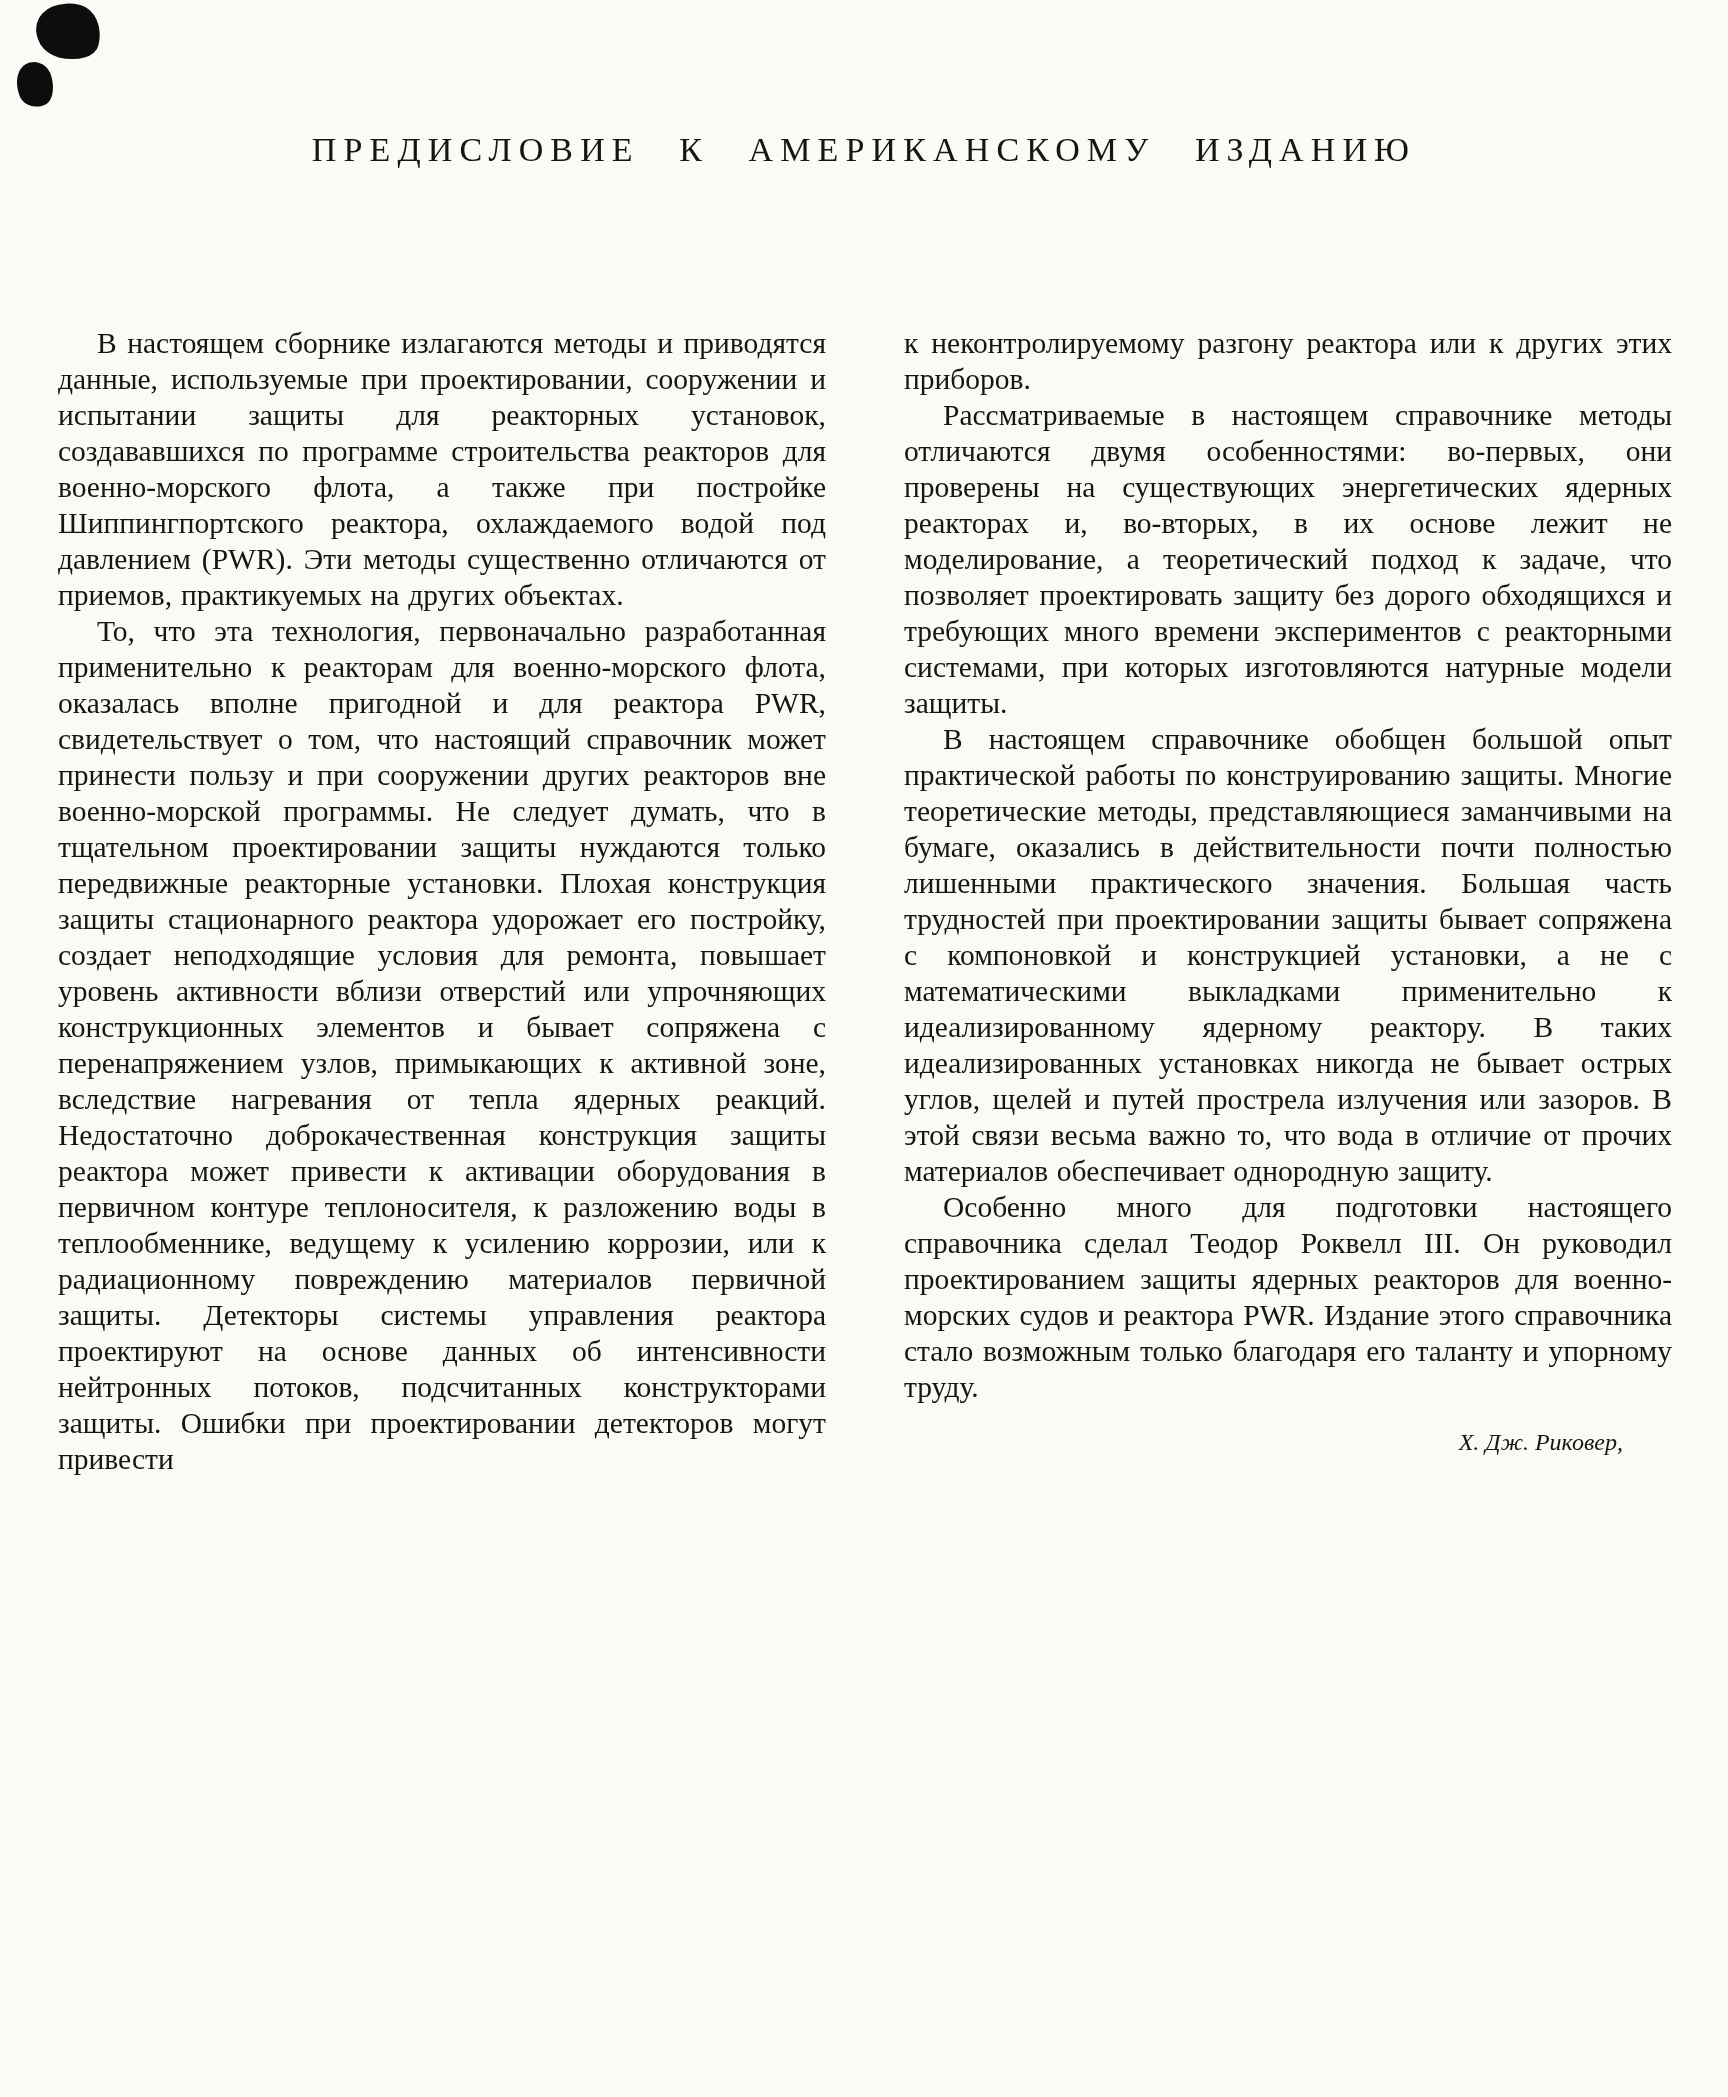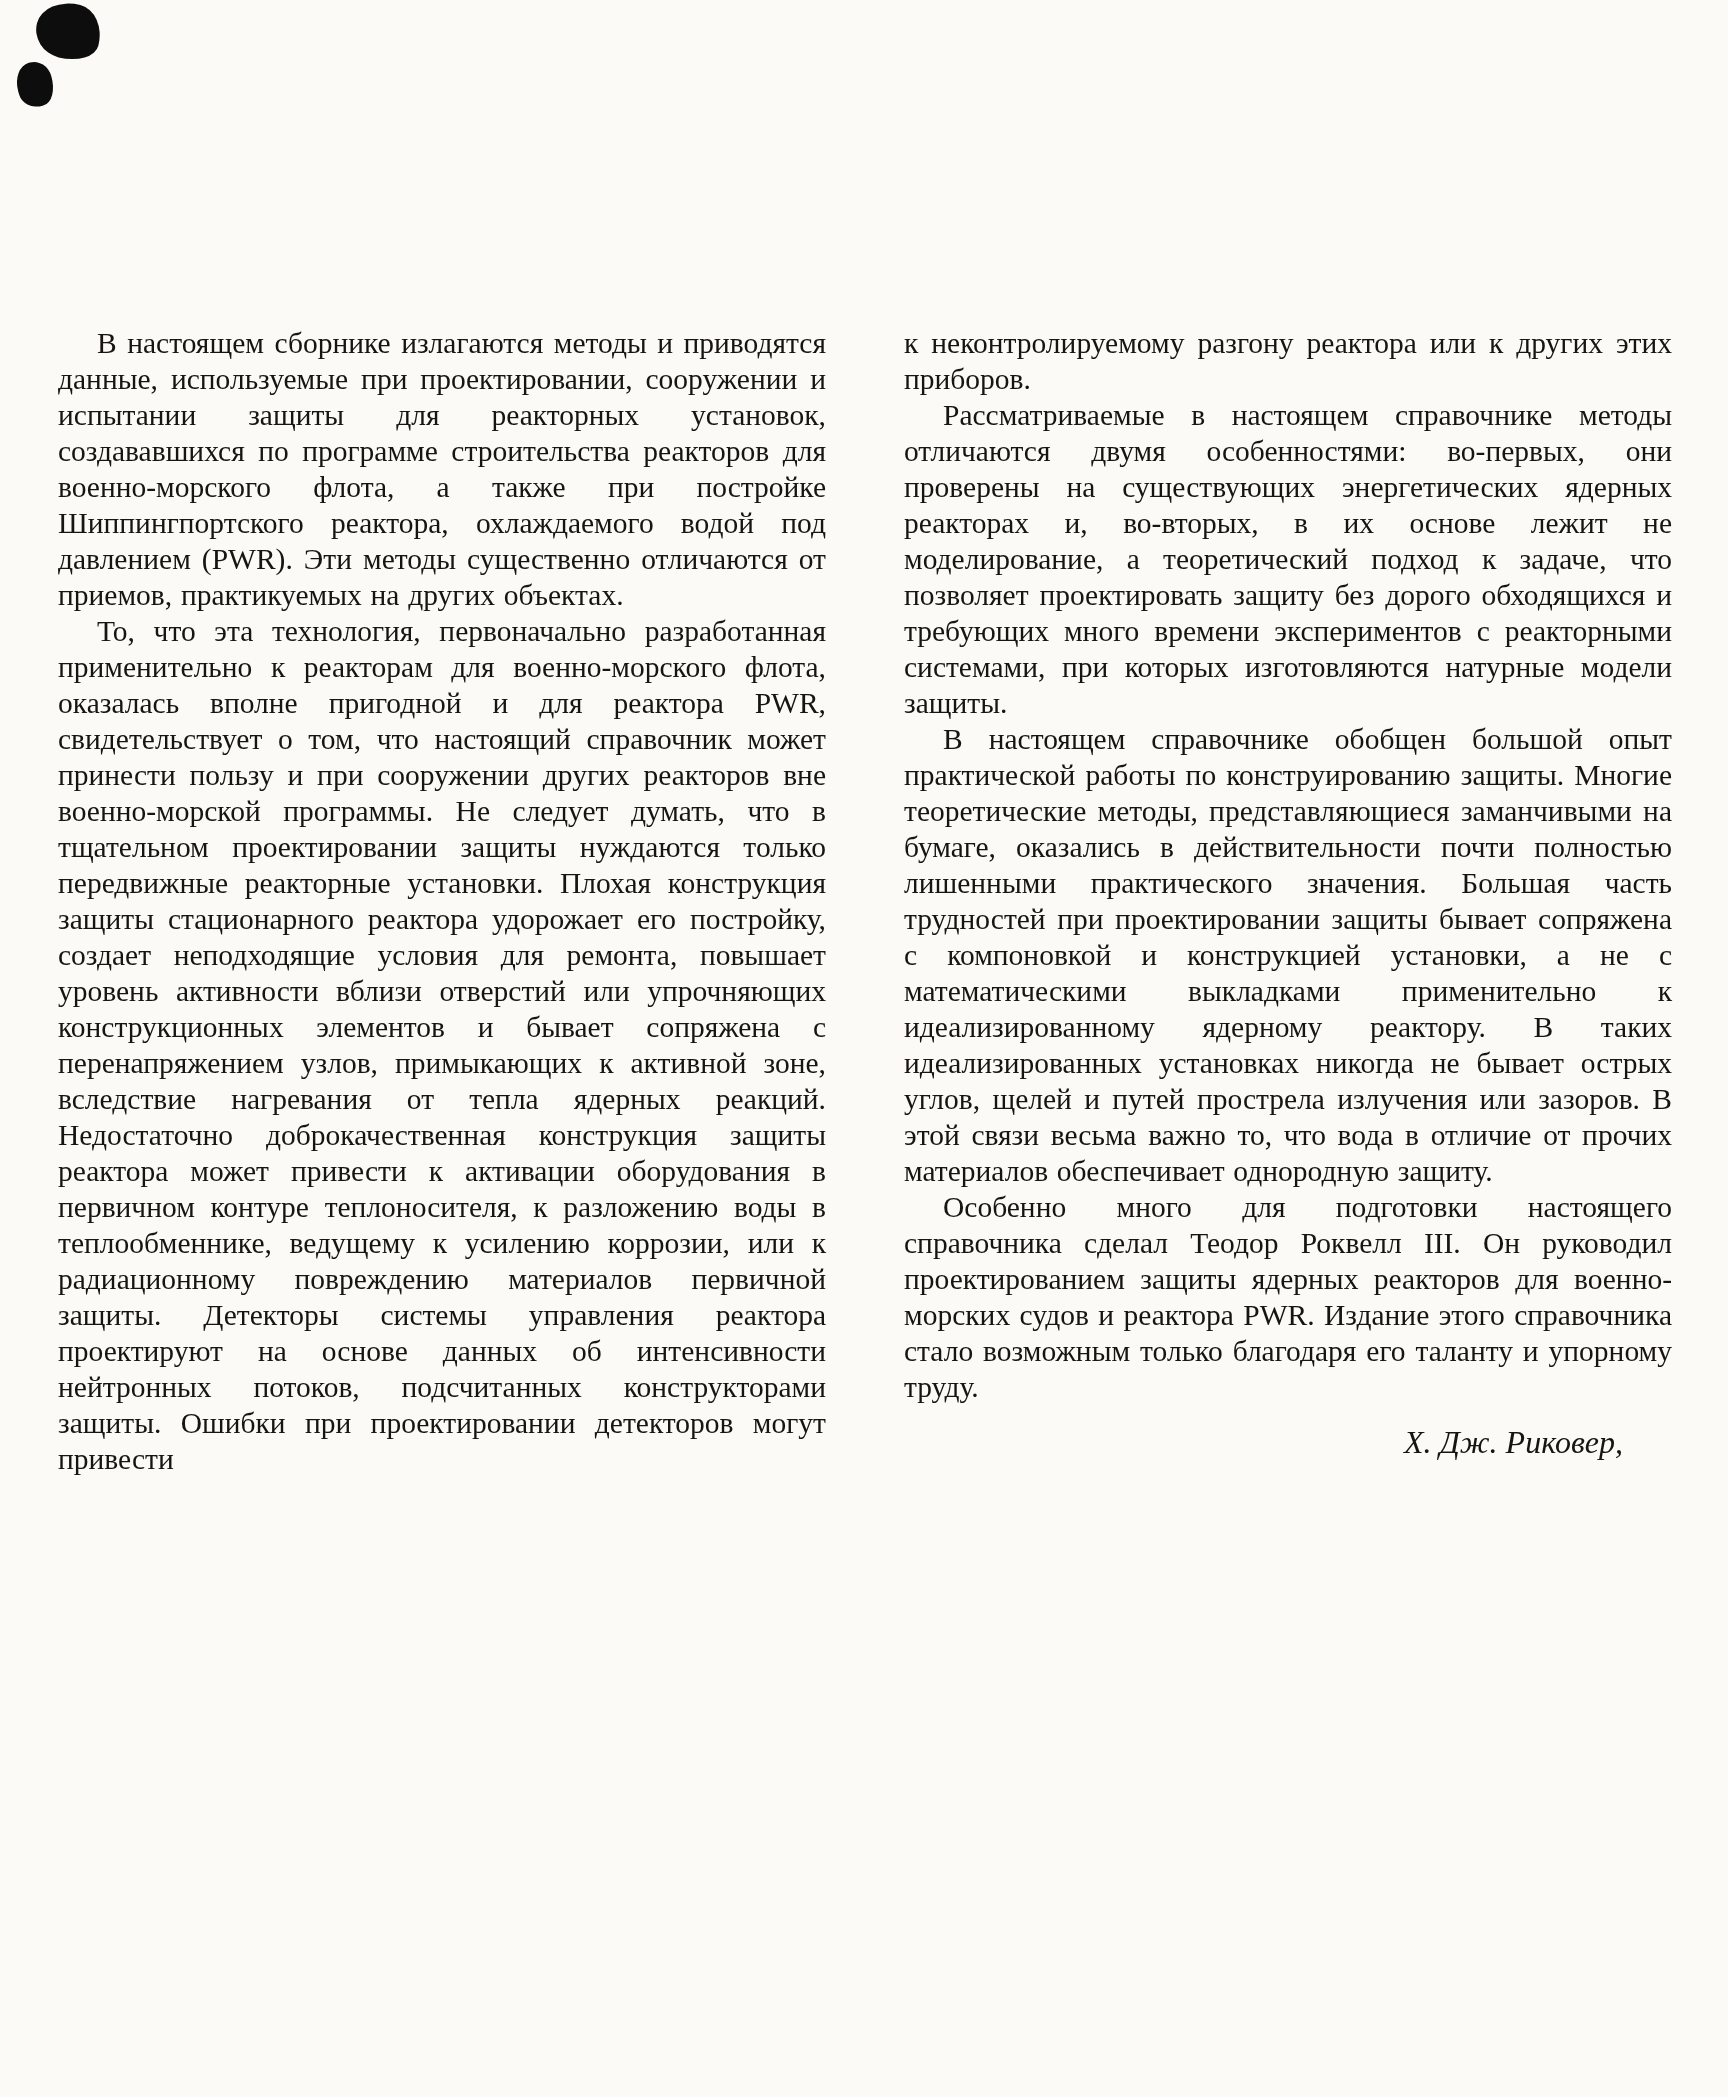--- a/index.html
+++ b/index.html
@@ -74,38 +74,39 @@
   .para.no-indent {
     text-indent: 0;
   }
   .signature {
     margin-top: 16px;
   }
   .sig-name {
     font-style: italic;
     text-align: right;
     padding-right: 49px;
-    font-size: 32px;
+    font-size: 24px;
     line-height: 42px;
   }
   .sig-role {
     text-align: center;
     font-size: 25px;
     line-height: 31px;
     word-spacing: 2.2px;
   }
 </style>
 </head>
 <body>
 
 <div class="page">
 
   <div class="scan-artifact blob1"></div>
   <div class="scan-artifact blob2"></div>
 
+  <h1 class="title">ПРЕДИСЛОВИЕ К АМЕРИКАНСКОМУ ИЗДАНИЮ</h1>
 
   <div class="columns">
 
     <div class="column">
       <p class="para indent">В настоящем сборнике излагаются методы и приводятся данные, используемые при проектировании, сооружении и испытании защиты для реакторных установок, создававшихся по программе строительства реакторов для военно-морского флота, а также при постройке Шиппингпортского реактора, охлаждаемого водой под давлением (PWR). Эти методы существенно отличаются от приемов, практикуемых на других объектах.</p>
       <p class="para indent">То, что эта технология, первоначально разработанная применительно к реакторам для военно-морского флота, оказалась вполне пригодной и для реактора PWR, свидетельствует о том, что настоящий справочник может принести пользу и при сооружении других реакторов вне военно-морской программы. Не следует думать, что в тщательном проектировании защиты нуждаются только передвижные реакторные установки. Плохая конструкция защиты стационарного реактора удорожает его постройку, создает неподходящие условия для ремонта, повышает уровень активности вблизи отверстий или упрочняющих конструкционных элементов и бывает сопряжена с перенапряжением узлов, примыкающих к активной зоне, вследствие нагревания от тепла ядерных реакций. Недостаточно доброкачественная конструкция защиты реактора может привести к активации оборудования в первичном контуре теплоносителя, к разложению воды в теплообменнике, ведущему к усилению коррозии, или к радиационному повреждению материалов первичной защиты. Детекторы системы управления реактора проектируют на основе данных об интенсивности нейтронных потоков, подсчитанных конструкторами защиты. Ошибки при проектировании детекторов могут привести</p>
     </div>
 
     <div class="column">
       <p class="para no-indent">к неконтролируемому разгону реактора или к других этих приборов.</p>

